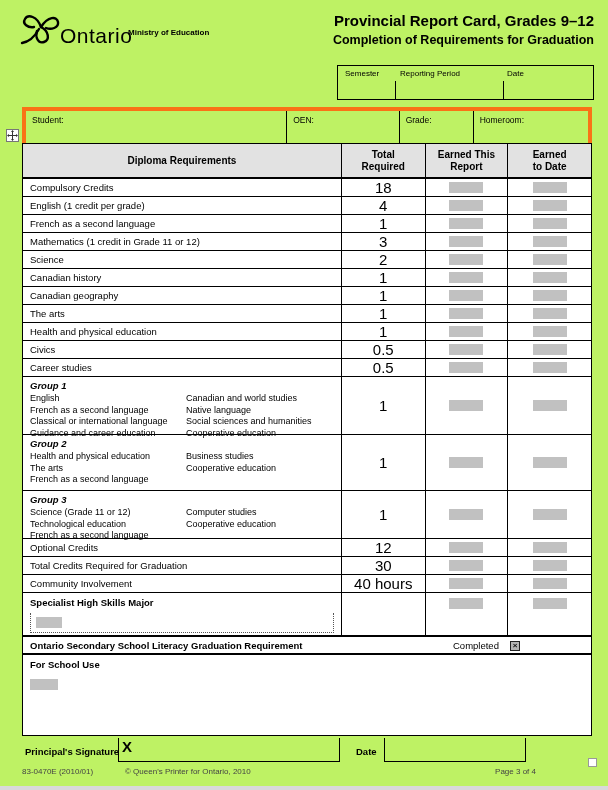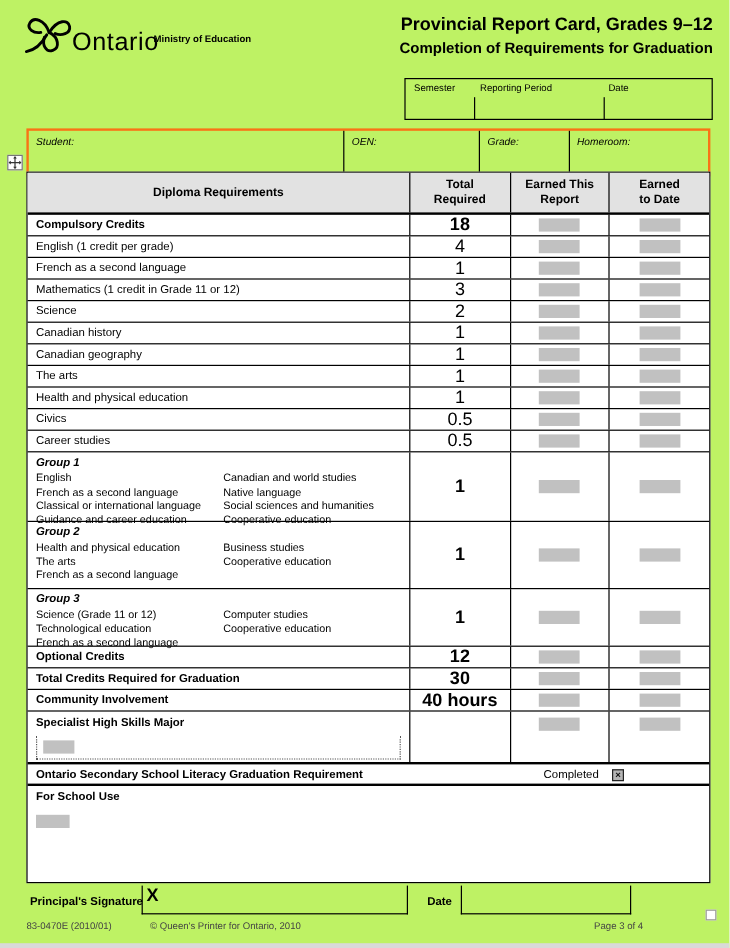--- a/index.html
+++ b/index.html
@@ -16,21 +16,21 @@
   .title-main { font-size:15px; font-weight:bold; }
   .title-sub { font-size:12.5px; font-weight:bold; margin-top:4px; }
 
   .sem-box { position:absolute; left:337px; top:65px; width:257px; height:35px; border:1px solid #000; }
   .sem-box .lbl { position:absolute; top:3px; font-size:8px; }
   .sem-l1 { left:7px; } .sem-l2 { left:62px; } .sem-l3 { left:169px; }
   .sem-div { position:absolute; top:15px; width:1px; height:19px; background:#000; }
   .sem-d1 { left:57px; } .sem-d2 { left:165px; }
 
   
-  .student-bar { position:absolute; left:22px; top:107px; width:570px; height:40px; border:2px solid #f97316; display:flex;font-style:italic; }
+  .student-bar { position:absolute; left:22px; top:107px; width:570px; height:40px; border:4px solid #f97316; display:flex; }
   .student-bar .cell { font-size:8.5px; padding:4px 0 0 6px; }
   .sb1 { width:264px; } .sb2 { width:114px; border-left:1px solid #000; }
   .sb3 { width:75px; border-left:1px solid #000; } .sb4 { width:117px; border-left:1px solid #000; }
 
   .move-handle { position:absolute; left:6px; top:129px; width:13px; height:13px; border:1px solid #777; background:#fdfdfd; display:flex; align-items:center; justify-content:center; }
 
   
   .rtable { position:absolute; left:22px; top:143px; width:570px; border:1.5px solid #000; background:#fff; }
   .trow { display:flex; border-bottom:1px solid #000; }
   .trow:last-child { border-bottom:none; }
@@ -39,21 +39,21 @@
   .c3 { width:83px; border-left:1px solid #000; }
   .c4 { width:84px; border-left:1px solid #000; }
   .head { height:35px; background:#e2e2e2; border-bottom:2px solid #000; }
   .head > div { display:flex; align-items:center; justify-content:center; text-align:center;
                 font-weight:bold; font-size:10px; line-height:12px; white-space:pre-line; }
   .r18 { height:18px; }
   .lblcell { display:flex; align-items:center; padding-left:7px; font-size:9.5px; }
   .reqcell { display:flex; align-items:center; justify-content:center; font-size:15px; }
   .boxcell { display:flex; align-items:center; justify-content:center; }
   .gbox { width:34px; height:11px; background:#c1c1c1; }
-  .bold { font-weight:bold;text-align:right; }
+  .bold { font-weight:normal;text-align:right; }
 
   .grp .c1 { padding:3px 0 0 7px; }
   .grp-title { font-size:9.5px; font-weight:bold; font-style:italic; margin-bottom:2px; }
   .grp-cols { position:relative; font-size:9px; line-height:11.5px; }
   .grp-colb { position:absolute; left:156px; top:0; }
 
   .spec { height:44px; }
   .spec .c1 { padding-top:4px; }
   .spec-label { font-size:9.5px; font-weight:bold; padding-left:7px; }
   .spec-dotted { position:absolute; left:7px; top:20px; width:304px; height:20px;

